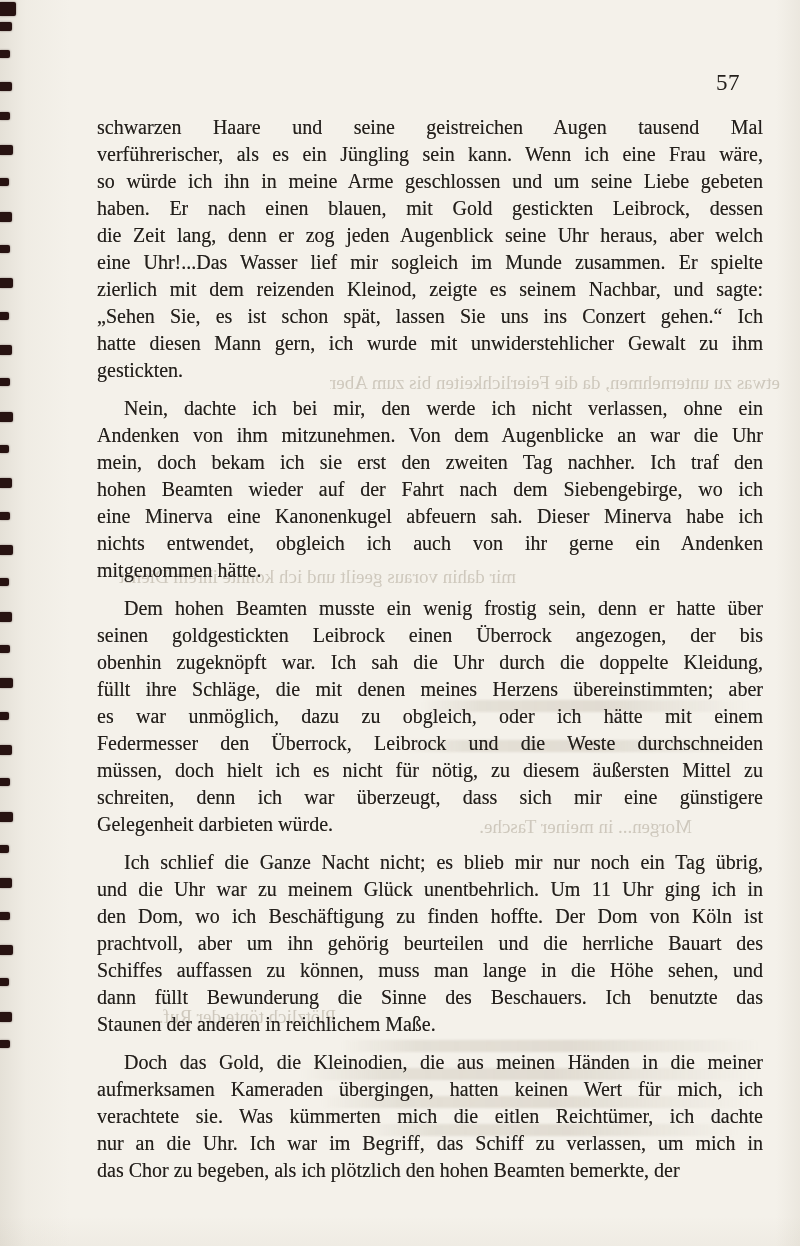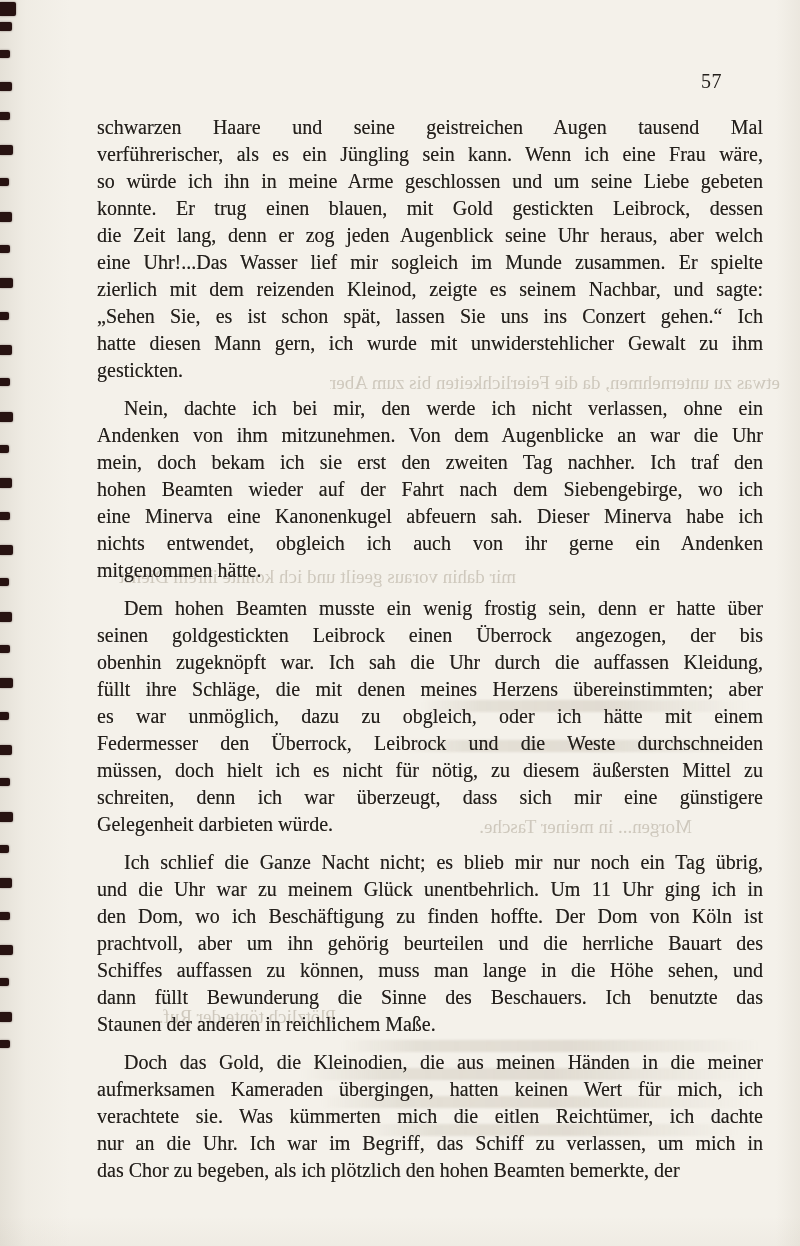--- a/index.html
+++ b/index.html
@@ -20,22 +20,22 @@
   .edge-mark {
     position: absolute;
     left: 0;
     background: #271211;
     border-radius: 0 2px 2px 0;
     box-shadow: 0 0 2px rgba(40,18,16,0.55);
   }
   .page-number {
     position: absolute;
     top: 70px;
-    right: 78px;
-    font-size: 20px;
+    right: 60px;
+    font-size: 23px;
     color: #24201c;
     letter-spacing: 0.5px;
   }
   .body-text {
     position: absolute;
     left: 86px;
     top: 103px;
     width: 688px;
     font-size: 20px;
     line-height: 27px;
@@ -122,41 +122,41 @@
       <div class="ghost-smudge" style="left: 360px; top: 1124px; width: 380px;"></div>
       <div class="ghost-smudge" style="left: 420px; top: 700px; width: 330px;"></div>
       <div class="ghost-smudge" style="left: 400px; top: 740px; width: 350px;"></div>
     </div>
   <div class="page-number">57</div>
   <div class="body-text">
       <div class="para">
         <div class="line">schwarzen Haare und seine geistreichen Augen tausend Mal</div>
         <div class="line">verführerischer, als es ein Jüngling sein kann. Wenn ich eine Frau wäre,</div>
         <div class="line">so würde ich ihn in meine Arme geschlossen und um seine Liebe gebeten</div>
-        <div class="line">konnte. Er trug einen blauen, mit Gold gestickten Leibrock, dessen</div>
+        <div class="line">haben. Er nach einen blauen, mit Gold gestickten Leibrock, dessen</div>
         <div class="line">die Zeit lang, denn er zog jeden Augenblick seine Uhr heraus, aber welch</div>
         <div class="line">eine Uhr!...Das Wasser lief mir sogleich im Munde zusammen. Er spielte</div>
         <div class="line">zierlich mit dem reizenden Kleinod, zeigte es seinem Nachbar, und sagte:</div>
         <div class="line">„Sehen Sie, es ist schon spät, lassen Sie uns ins Conzert gehen.“ Ich</div>
         <div class="line">hatte diesen Mann gern, ich wurde mit unwiderstehlicher Gewalt zu ihm</div>
         <div class="line last">gestickten.</div>
       </div>
       <div class="para">
         <div class="line first">Nein, dachte ich bei mir, den werde ich nicht verlassen, ohne ein</div>
         <div class="line">Andenken von ihm mitzunehmen. Von dem Augenblicke an war die Uhr</div>
         <div class="line">mein, doch bekam ich sie erst den zweiten Tag nachher. Ich traf den</div>
         <div class="line">hohen Beamten wieder auf der Fahrt nach dem Siebengebirge, wo ich</div>
         <div class="line">eine Minerva eine Kanonenkugel abfeuern sah. Dieser Minerva habe ich</div>
         <div class="line">nichts entwendet, obgleich ich auch von ihr gerne ein Andenken</div>
         <div class="line last">mitgenommen hätte.</div>
       </div>
       <div class="para">
         <div class="line first">Dem hohen Beamten musste ein wenig frostig sein, denn er hatte über</div>
         <div class="line">seinen goldgestickten Leibrock einen Überrock angezogen, der bis</div>
-        <div class="line">obenhin zugeknöpft war. Ich sah die Uhr durch die auffassen Kleidung,</div>
+        <div class="line">obenhin zugeknöpft war. Ich sah die Uhr durch die doppelte Kleidung,</div>
         <div class="line">füllt ihre Schläge, die mit denen meines Herzens übereinstimmten; aber</div>
         <div class="line">es war unmöglich, dazu zu obgleich, oder ich hätte mit einem</div>
         <div class="line">Federmesser den Überrock, Leibrock und die Weste durchschneiden</div>
         <div class="line">müssen, doch hielt ich es nicht für nötig, zu diesem äußersten Mittel zu</div>
         <div class="line">schreiten, denn ich war überzeugt, dass sich mir eine günstigere</div>
         <div class="line last">Gelegenheit darbieten würde.</div>
       </div>
       <div class="para">
         <div class="line first">Ich schlief die Ganze Nacht nicht; es blieb mir nur noch ein Tag übrig,</div>
         <div class="line">und die Uhr war zu meinem Glück unentbehrlich. Um 11 Uhr ging ich in</div>

